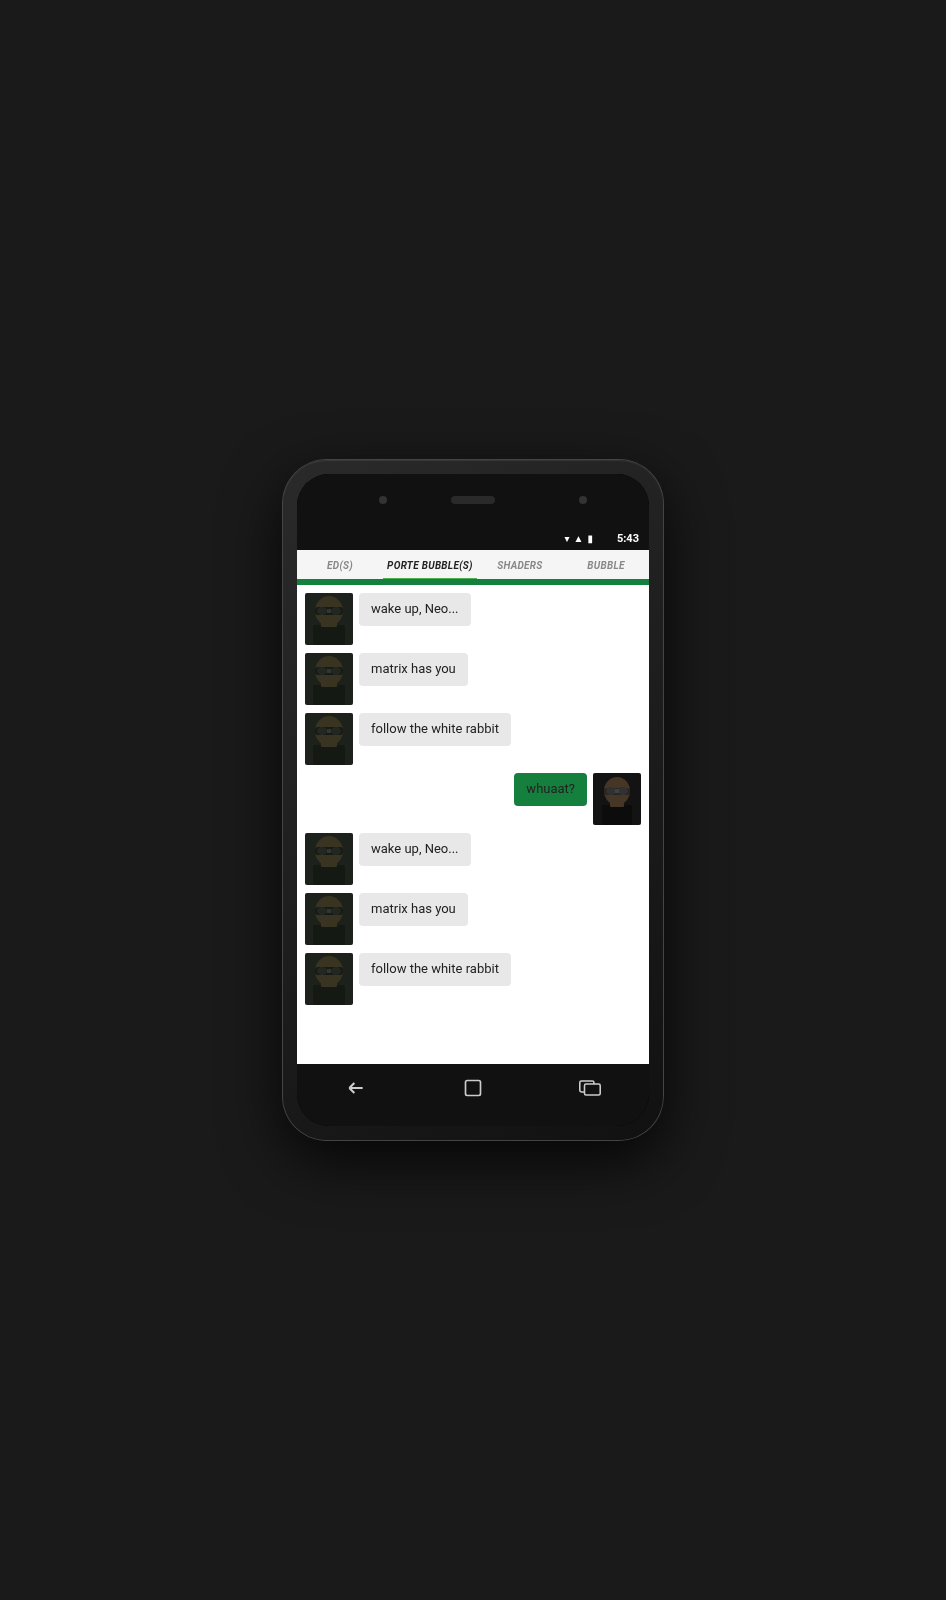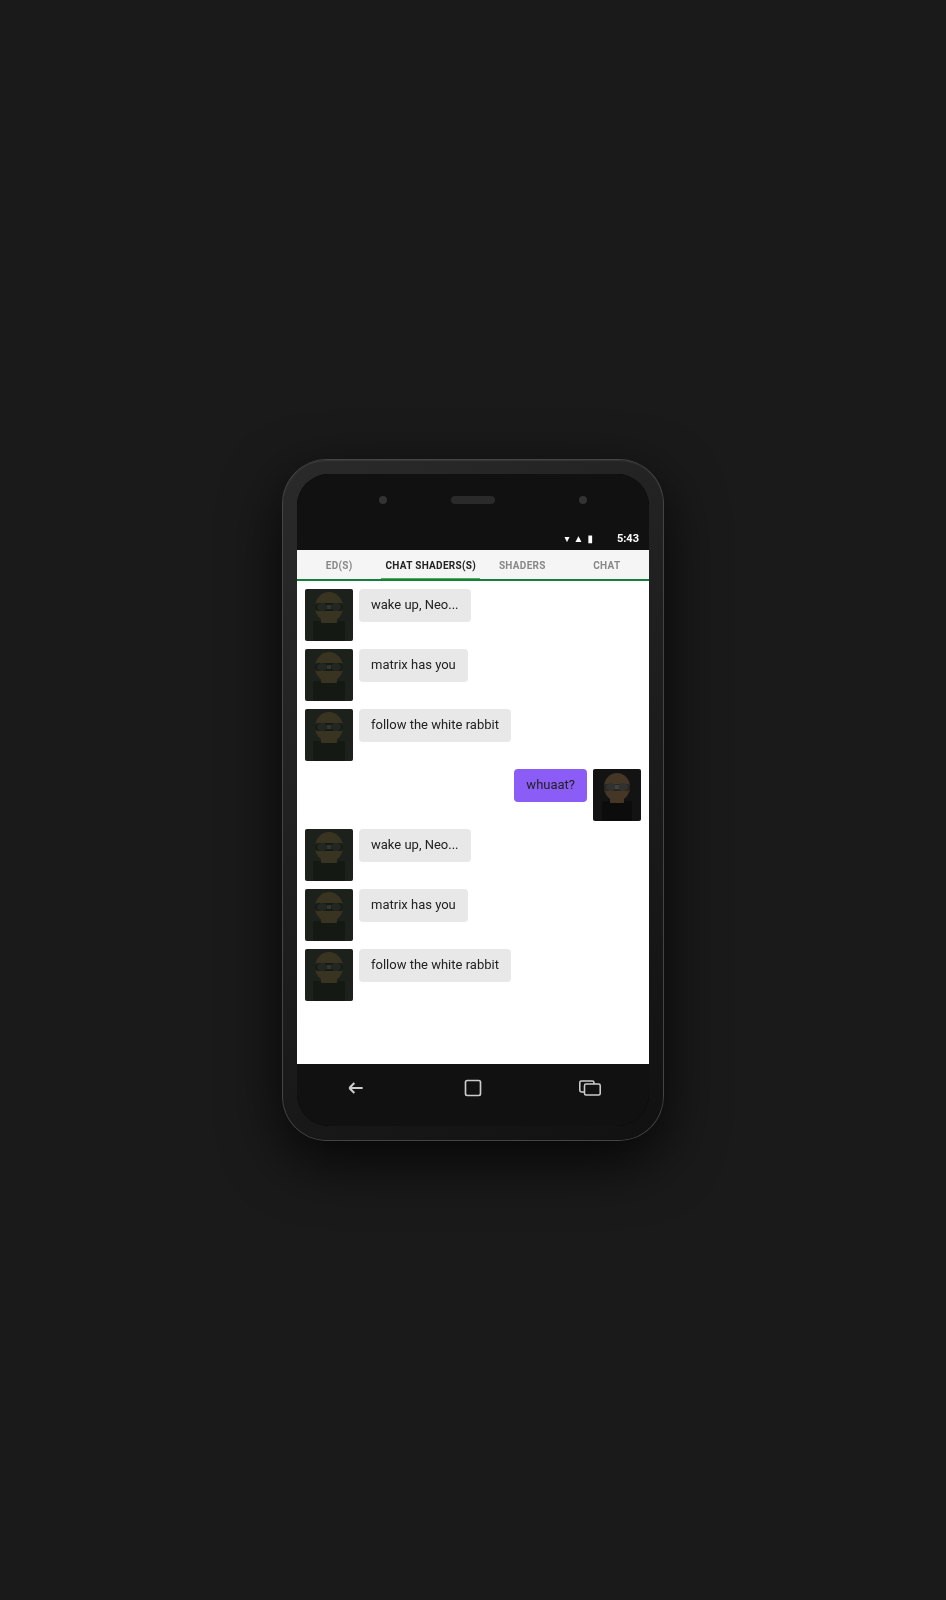--- a/index.html
+++ b/index.html
@@ -89,23 +89,24 @@
     }
     .wifi-icon, .signal-icon, .battery-icon {
       color: #fff;
       font-size: 10px;
     }
 
     
     .tab-bar {
       background: #f5f5f5;
       display: flex;
-      border-bottom: 2px solid #15803d;
+      border-bottom: 6px solid #15803d;
       flex-shrink: 0;
       overflow: hidden;
+      font-style: italic;
     }
     .tab-item {
       flex: 1;
       text-align: center;
       padding: 10px 4px 8px;
       font-size: 10px;
       font-weight: bold;
       color: #888;
       letter-spacing: 0.3px;
       position: relative;
@@ -170,21 +171,21 @@
       line-height: 1.3;
       color: #222;
       margin: 0 6px;
     }
 
     .bubble.received-bubble {
       background: #e8e8e8;
     }
 
     .bubble.sent-bubble {
-      background: #8b5cf6;
+      background: #15803d;
     }
 
     
     .bottom-nav {
       background: #111;
       height: 48px;
       display: flex;
       align-items: center;
       justify-content: space-around;
       flex-shrink: 0;
@@ -236,27 +237,27 @@
       <span class="signal-icon">▲</span>
       <span class="battery-icon">▮</span>
       <span class="time">5:43</span>
     </div>
 
     <div class="tab-bar">
       <div class="tab-item">
         <span>ED(S)</span>
       </div>
       <div class="tab-item active">
-        <span>CHAT SHADERS(S)</span>
+        <span>PORTE BUBBLE(S)</span>
       </div>
       <div class="tab-item">
         <span>SHADERS</span>
       </div>
       <div class="tab-item">
-        <span>CHAT</span>
+        <span>BUBBLE</span>
       </div>
     </div>
 
     <div class="chat-area">
 
       <div class="chat-message received">
         <div class="avatar">
           <svg viewBox="0 0 48 52" class="morpheus-face">
             <rect width="48" height="52" fill="#1a1a1a"></rect>
             <ellipse cx="24" cy="18" rx="14" ry="15" fill="#3d3020"></ellipse>

